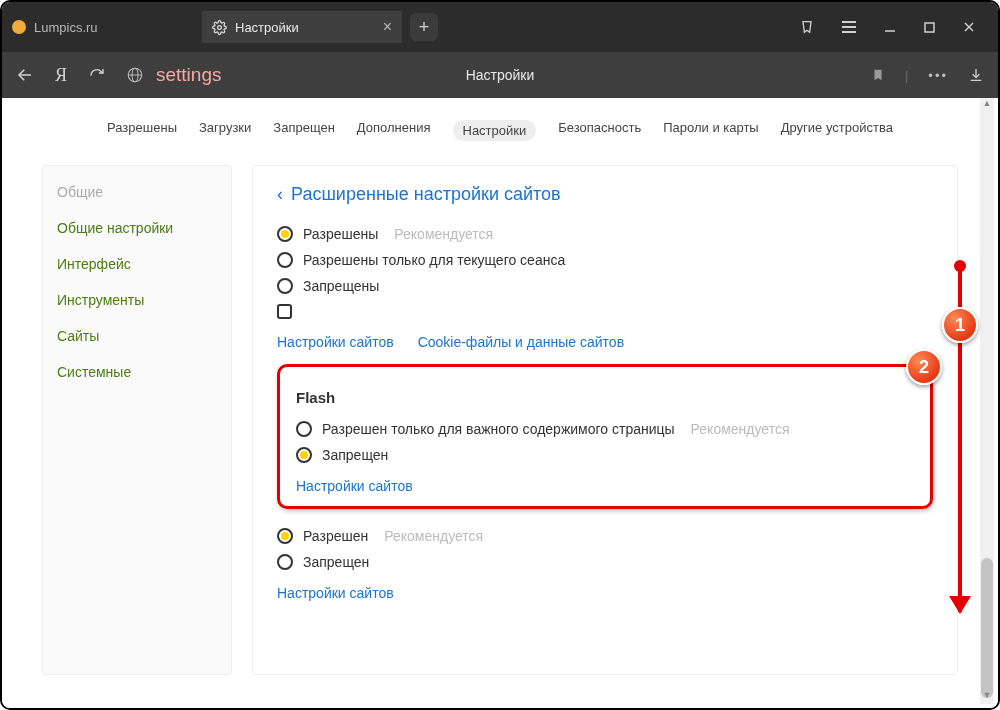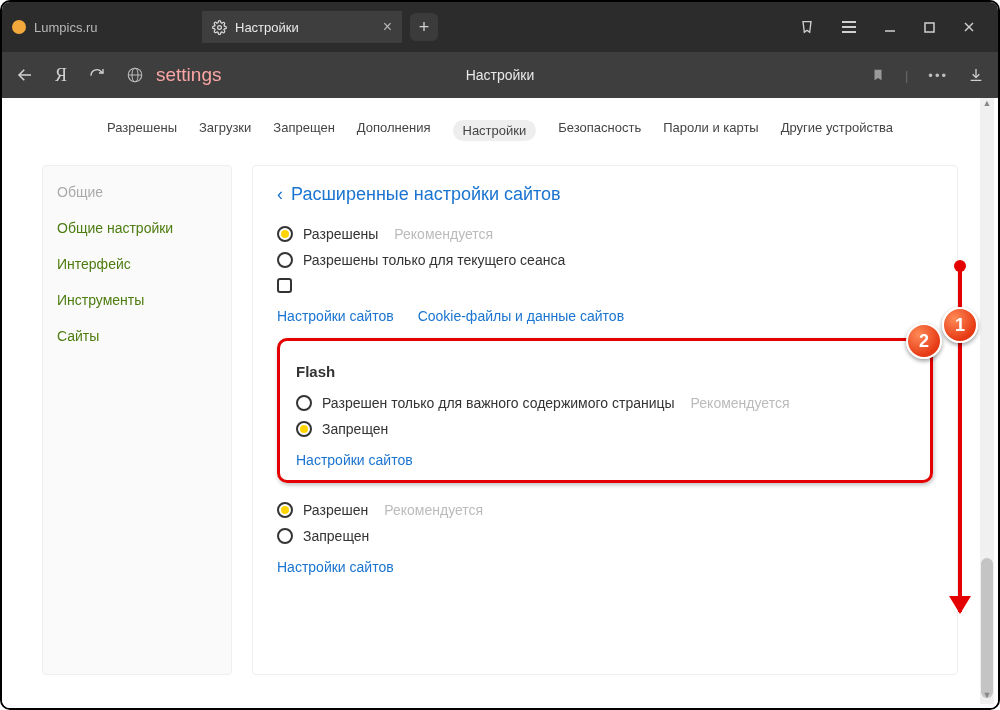--- a/index.html
+++ b/index.html
@@ -155,39 +155,44 @@
       <span>Другие устройства</span>
     </div>
 
     <div class="cols">
       <div class="side">
         <div class="search">Общие</div>
         <div class="item">Общие настройки</div>
         <div class="item">Интерфейс</div>
         <div class="item">Инструменты</div>
         <div class="item">Сайты</div>
+        <div class="item">Системные</div>
       </div>
 
       <div class="main">
         <div class="back-head">
           <span style="font-size:18px">‹</span>
           <span>Расширенные настройки сайтов</span>
         </div>
 
         <div>
           <div class="opt">
               <span class="radio sel"></span>
               <span>Разрешены</span>
               <span class="reco">Рекомендуется</span>
             </div>
           <div class="opt">
               <span class="radio"></span>
               <span>Разрешены только для текущего сеанса</span>
             </div>
           <div class="opt">
+              <span class="radio"></span>
+              <span>Запрещены</span>
+            </div>
+          <div class="opt">
               <span class="cbox"></span>
             </div>
           <div class="links">
             <span class="link">Настройки сайтов</span>
             <span class="link">Cookie-файлы и данные сайтов</span>
           </div>
         </div>
 
         <div class="hl">
           <div class="badge" style="top:-18px;right:-12px">2</div>

